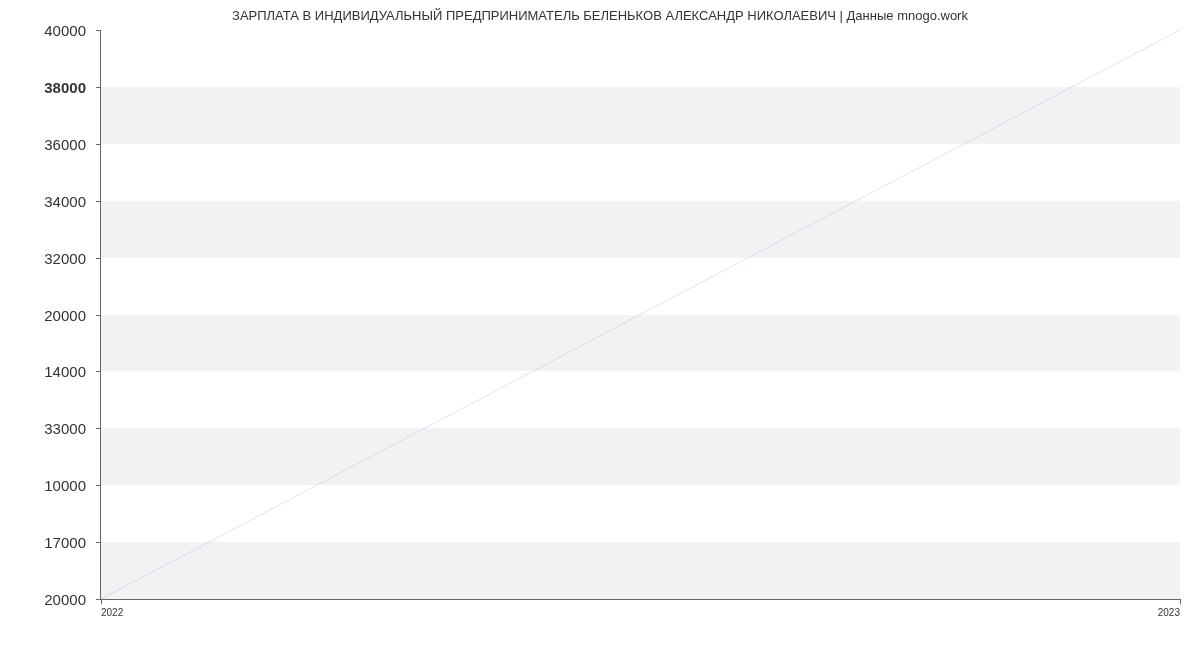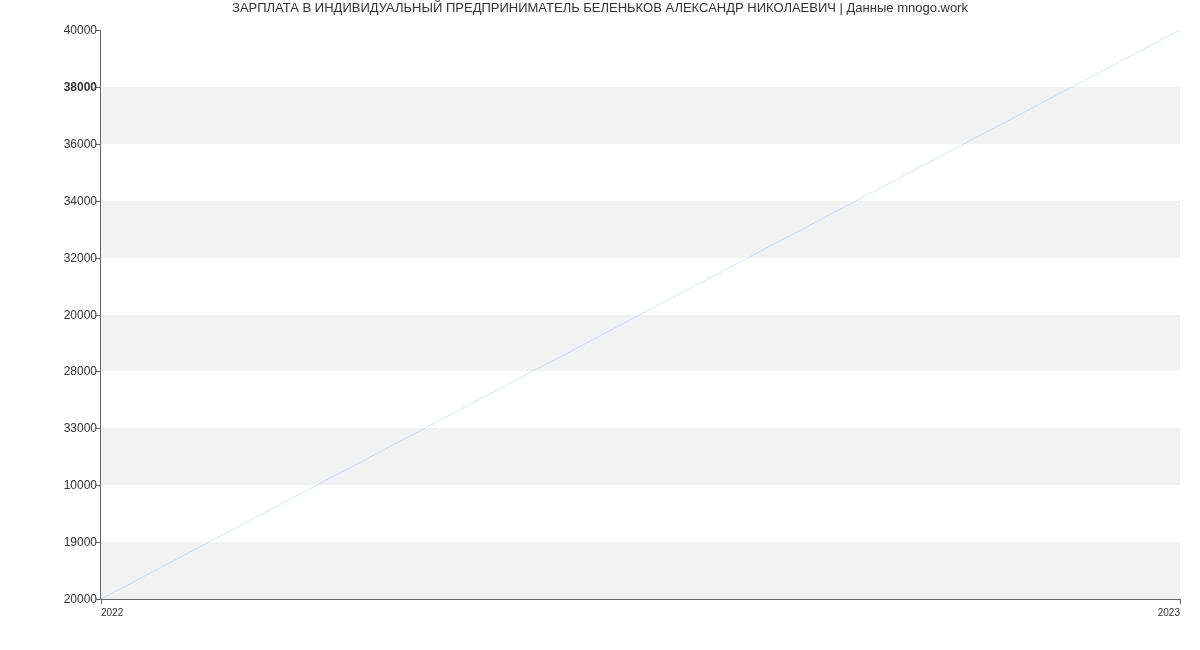--- a/index.html
+++ b/index.html
@@ -7,20 +7,21 @@
       width: 1200px;
       height: 650px;
       background: #ffffff;
       font-family: Arial, sans-serif;
       position: relative;
     }
     .chart-title {
       text-align: center;
       font-size: 13px;
       color: #333;
+      padding-top: 8px;
       font-weight: normal;
     }
     .chart-container {
       position: absolute;
       left: 100px;
       top: 30px;
       width: 1080px;
       height: 570px;
     }
     .plot-area {
@@ -34,22 +35,22 @@
     }
     .grid-band {
       position: absolute;
       left: 0;
       width: 100%;
       background: #f2f2f2;
     }
     .y-tick-label {
       position: absolute;
       right: 100%;
-      margin-right: 4px;
-      font-size: 12px;
+      margin-right: 15px;
+      font-size: 15px;
       color: #333;
       transform: translateY(-50%);
       white-space: nowrap;
     }
     .y-tick-mark {
       position: absolute;
       right: 100%;
       width: 5px;
       height: 1px;
       background: #666;
@@ -89,27 +90,27 @@
       <div class="grid-band" style="top: 70%; height: 10%;"></div>
       <div class="grid-band" style="top: 50%; height: 10%;"></div>
       <div class="grid-band" style="top: 30%; height: 10%;"></div>
       <div class="grid-band" style="top: 10%; height: 10%;"></div>
       <svg class="data-line" preserveAspectRatio="none" viewBox="0 0 100 100">
         <polyline points="0,100 100,0" fill="none" stroke="#6699dd" stroke-width="0.25" vector-effect="non-scaling-stroke"></polyline>
       </svg>
   <div class="y-tick-mark" style="top: 100%;"></div>
       <div class="y-tick-label" style="top: 100%;">20000</div>
       <div class="y-tick-mark" style="top: 90%;"></div>
-      <div class="y-tick-label" style="top: 90%;">19000</div>
+      <div class="y-tick-label" style="top: 90%;">17000</div>
       <div class="y-tick-mark" style="top: 80%;"></div>
       <div class="y-tick-label" style="top: 80%;">10000</div>
       <div class="y-tick-mark" style="top: 70%;"></div>
       <div class="y-tick-label" style="top: 70%;">33000</div>
       <div class="y-tick-mark" style="top: 60%;"></div>
-      <div class="y-tick-label" style="top: 60%;">28000</div>
+      <div class="y-tick-label" style="top: 60%;">14000</div>
       <div class="y-tick-mark" style="top: 50%;"></div>
       <div class="y-tick-label" style="top: 50%;">20000</div>
       <div class="y-tick-mark" style="top: 40%;"></div>
       <div class="y-tick-label" style="top: 40%;">32000</div>
       <div class="y-tick-mark" style="top: 30%;"></div>
       <div class="y-tick-label" style="top: 30%;">34000</div>
       <div class="y-tick-mark" style="top: 20%;"></div>
       <div class="y-tick-label" style="top: 20%;">36000</div>
       <div class="y-tick-mark" style="top: 10%;"></div>
       <div class="y-tick-label" style="top: 10%; font-weight: bold;">38000</div>

